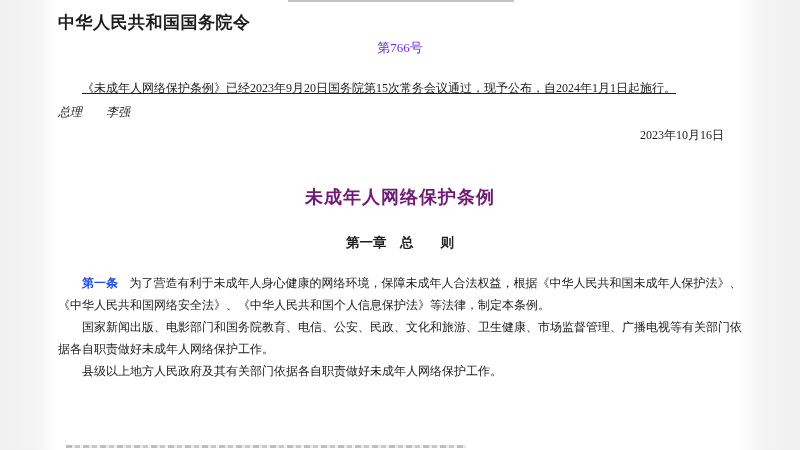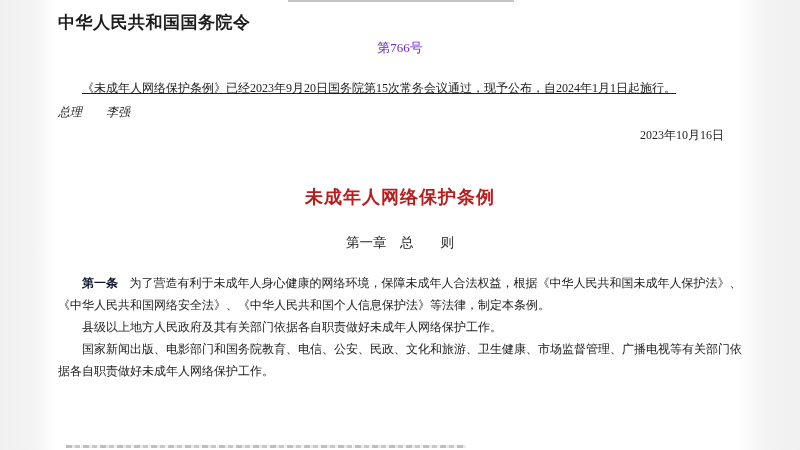--- a/index.html
+++ b/index.html
@@ -30,26 +30,26 @@
     margin: 12px 0 0; font-size: 17px; font-weight: bold; text-align: left;
     line-height: 22px; letter-spacing: 0.5px; color: #1c1c1c;
   }
   .decree-number { margin-top: 7px; font-size: 13px; text-align: center; line-height: 14px; color: #6d28d9; }
   .announcement  { margin: 26px 0 0; font-size: 12px; line-height: 15px; text-indent: 2em; text-decoration: underline; }
   .signature { margin-top: 9px; font-size: 12px; line-height: 15px; padding-right: 49px; font-style: italic; }
   .sig-gap   { display: inline-block; width: 2em; }
   .sign-date { margin-top: 8px; font-size: 12px; line-height: 15px; text-align: right; padding-right: 18px; }
   .reg-title {
     margin: 43px 0 0; font-size: 18px; font-weight: bold; text-align: center;
-    line-height: 23px; letter-spacing: 1px; color: #b91c1c;
+    line-height: 23px; letter-spacing: 1px; color: #701a75;
   }
-  .chapter { margin-top: 26px; font-size: 13.5px; font-weight: normal; text-align: center; line-height: 15px; color: #1e1e1e; }
+  .chapter { margin-top: 26px; font-size: 13.5px; font-weight: bold; text-align: center; line-height: 15px; color: #1e1e1e; }
   .articles { margin-top: 22px; font-size: 12px; line-height: 22px; }
   .article  { margin: 0; text-indent: 2em; }
-  .art-label { font-weight: bold; margin-right: 0.95em; color: #0f172a; }
+  .art-label { font-weight: bold; margin-right: 0.95em; color: #1d4ed8; }
   .art-label:empty { margin-right: 0; }
 </style>
 </head>
 <body>
 
 <div class="frame">
   <div class="edge edge-left"></div>
   <div class="edge edge-right"></div>
   <div class="top-line"></div>
 
@@ -62,19 +62,19 @@
     <div class="signature">
       <span>总理</span><span class="sig-gap"></span><span>李强</span>
     </div>
     <div class="sign-date">2023年10月16日</div>
 
     <h2 class="reg-title">未成年人网络保护条例</h2>
     <div class="chapter">第一章　总　　则</div>
 
     <div class="articles">
       <p class="article"><span class="art-label">第一条</span><span>为了营造有利于未成年人身心健康的网络环境，保障未成年人合法权益，根据《中华人民共和国未成年人保护法》、《中华人民共和国网络安全法》、《中华人民共和国个人信息保护法》等法律，制定本条例。</span></p>
+      <p class="article"><span class="art-label"></span><span>国家新闻出版、电影部门和国务院教育、电信、公安、民政、文化和旅游、卫生健康、市场监督管理、广播电视等有关部门依据各自职责做好未成年人网络保护工作。</span></p>
       <p class="article"><span class="art-label"></span><span>县级以上地方人民政府及其有关部门依据各自职责做好未成年人网络保护工作。</span></p>
-      <p class="article"><span class="art-label"></span><span>国家新闻出版、电影部门和国务院教育、电信、公安、民政、文化和旅游、卫生健康、市场监督管理、广播电视等有关部门依据各自职责做好未成年人网络保护工作。</span></p>
     </div>
   </div>
 
   <div class="bottom-cut"></div>
 </div>
 
 </body></html>

